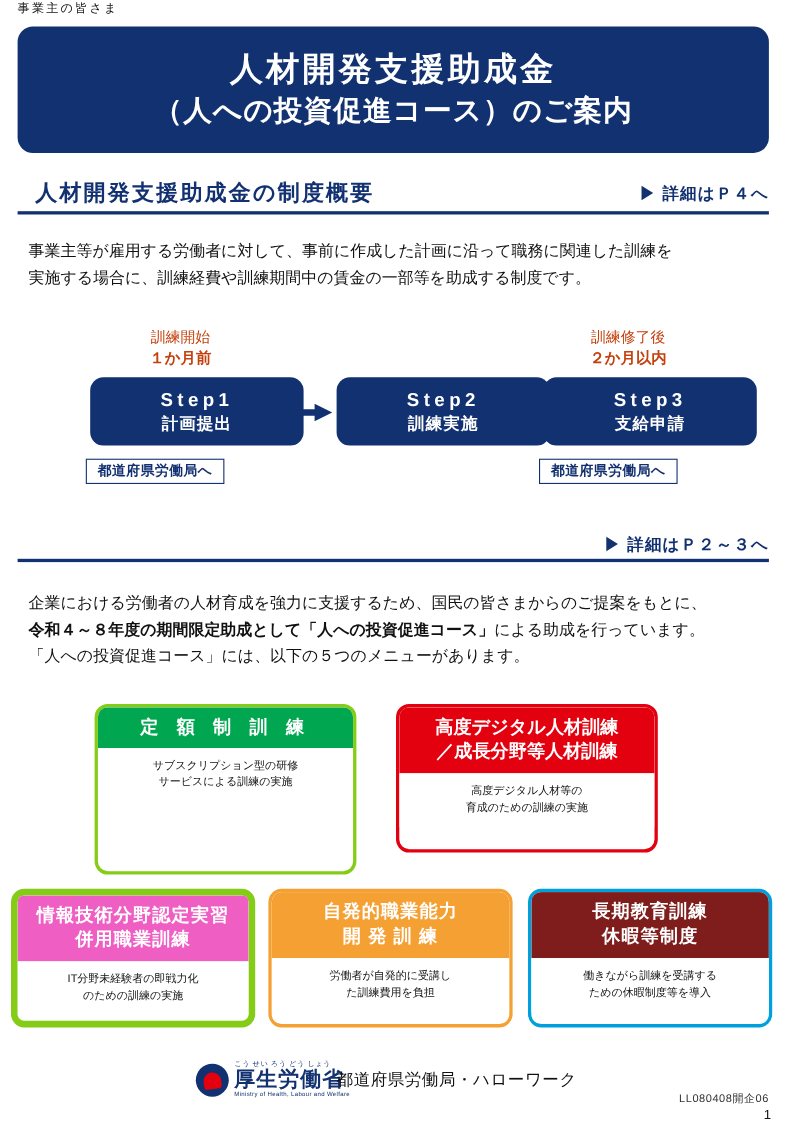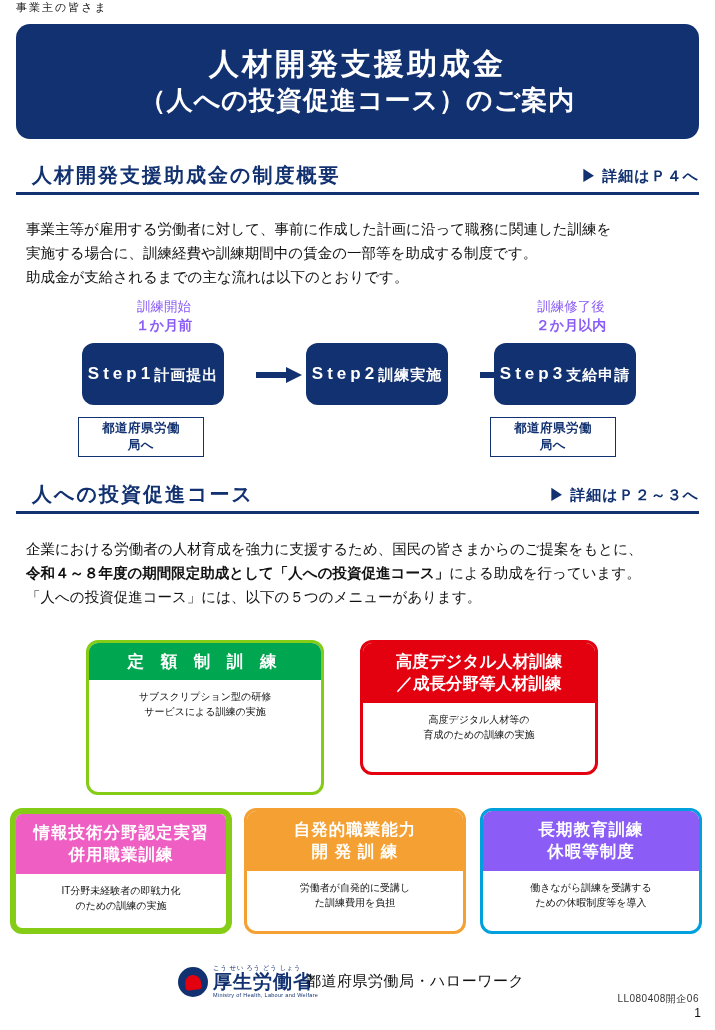--- a/index.html
+++ b/index.html
@@ -111,36 +111,36 @@
     left: 16px;
     top: 298px;
     width: 683px;
     height: 160px;
   }
   .step-label {
     position: absolute;
     text-align: center;
     font-size: 13.5px;
     line-height: 1.35;
-    color: #8b5cf6;
+    color: #c2410c;
     width: 170px;
   }
   .step-label .lb {
     font-weight: bold;
     font-size: 14px;
   }
   .step-box {
     position: absolute;
-    width: 142px;
+    width: 194px;
     height: 62px;
     background: #123170;
     border-radius: 12px;
     color: #fff;
     display: flex;
-    flex-direction: row;
+    flex-direction: column;
     align-items: center;
     justify-content: center;
     box-sizing: border-box;
   }
   .step-box .s-title {
     font-size: 17px;
     font-weight: bold;
     letter-spacing: 4px;
   }
   .step-box .s-sub {
@@ -149,21 +149,21 @@
     letter-spacing: 1px;
     margin-top: 2px;
   }
   .step-note {
     position: absolute;
     border: 1.5px solid #123170;
     background: #fff;
     color: #123170;
     font-size: 12.5px;
     font-weight: bold;
-    padding: 2px 18px;
+    padding: 2px 5px;
     box-sizing: border-box;
     text-align: center;
     letter-spacing: 0.5px;
   }
   .arrow {
     position: absolute;
     width: 46px;
     height: 16px;
   }
   .arrow svg { display: block; }
@@ -199,21 +199,21 @@
   #card-digital   { left: 360px; top: 640px; width: 238px; height: 135px; border: 3px solid #e3000f; }
   #card-digital .c-head { background: #e3000f; letter-spacing: 0px; }
 
   #card-joho      { left: 10px;  top: 808px; width: 222px; height: 126px; border: 6px solid #84cc16; }
   #card-joho .c-head { background: #ef5fc3; letter-spacing: 1px; }
 
   #card-jihatsu   { left: 244px; top: 808px; width: 222px; height: 126px; border: 3px solid #f5a033; }
   #card-jihatsu .c-head { background: #f5a033; letter-spacing: 1px; }
 
   #card-choki     { left: 480px; top: 808px; width: 222px; height: 126px; border: 3px solid #00a0dd; }
-  #card-choki .c-head { background: #8b5cf6; letter-spacing: 1px; }
+  #card-choki .c-head { background: #7f1d1d; letter-spacing: 1px; }
 
   
   .footer {
     position: absolute;
     left: 0;
     top: 960px;
     width: 715px;
     height: 70px;
   }
   .mhlw {
@@ -301,21 +301,20 @@
   </div>
 
   <div class="section-head" id="sec1">
     <span class="sh-link">▶ 詳細はＰ４へ</span>
     <span class="sh-title">人材開発支援助成金の制度概要</span>
   </div>
 
   <div class="para" id="para1">
     <div>事業主等が雇用する労働者に対して、事前に作成した計画に沿って職務に関連した訓練を</div>
     <div>実施する場合に、訓練経費や訓練期間中の賃金の一部等を助成する制度です。</div>
-    <div>助成金が支給されるまでの主な流れは以下のとおりです。</div>
   </div>
 
   <div class="flow">
 
     <div class="step-label" style="left:63px; top:0px;">
       <div>訓練開始</div>
       <div class="lb">１か月前</div>
     </div>
 
     <div class="step-label" style="left:470px; top:0px;">
@@ -349,21 +348,20 @@
       <div class="s-title">Step3</div>
       <div class="s-sub">支給申請</div>
     </div>
 
     <div class="step-note" style="left:62px; top:119px; width:126px;">都道府県労働局へ</div>
     <div class="step-note" style="left:474px; top:119px; width:126px;">都道府県労働局へ</div>
   </div>
 
   <div class="section-head" id="sec2">
     <span class="sh-link">▶ 詳細はＰ２～３へ</span>
-    <span class="sh-title">人への投資促進コース</span>
   </div>
 
   <div class="para" id="para2">
     <div>企業における労働者の人材育成を強力に支援するため、国民の皆さまからのご提案をもとに、</div>
     <div><span class="b">令和４～８年度の期間限定助成として「人への投資促進コース」</span><span>による助成を行っています。</span></div>
     <div>「人への投資促進コース」には、以下の５つのメニューがあります。</div>
   </div>
 
   <div class="card" id="card-teigaku">
     <div class="c-head">

